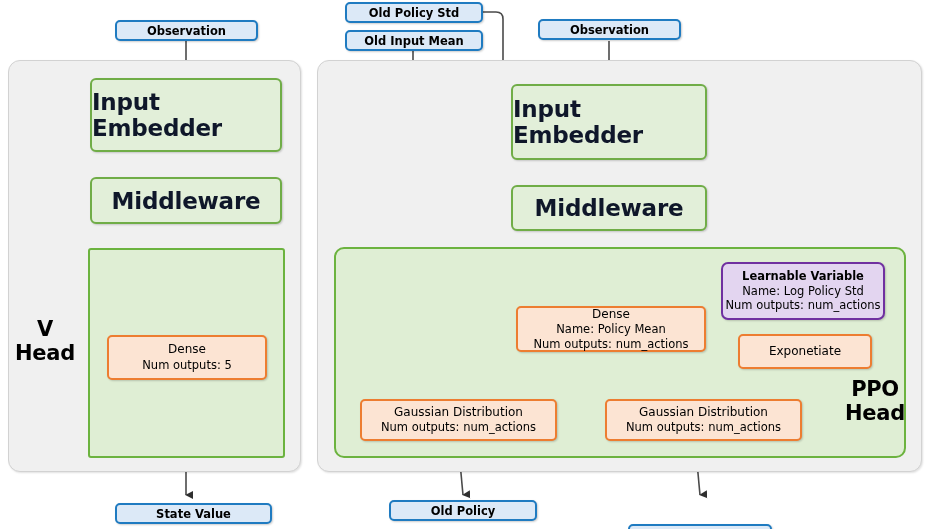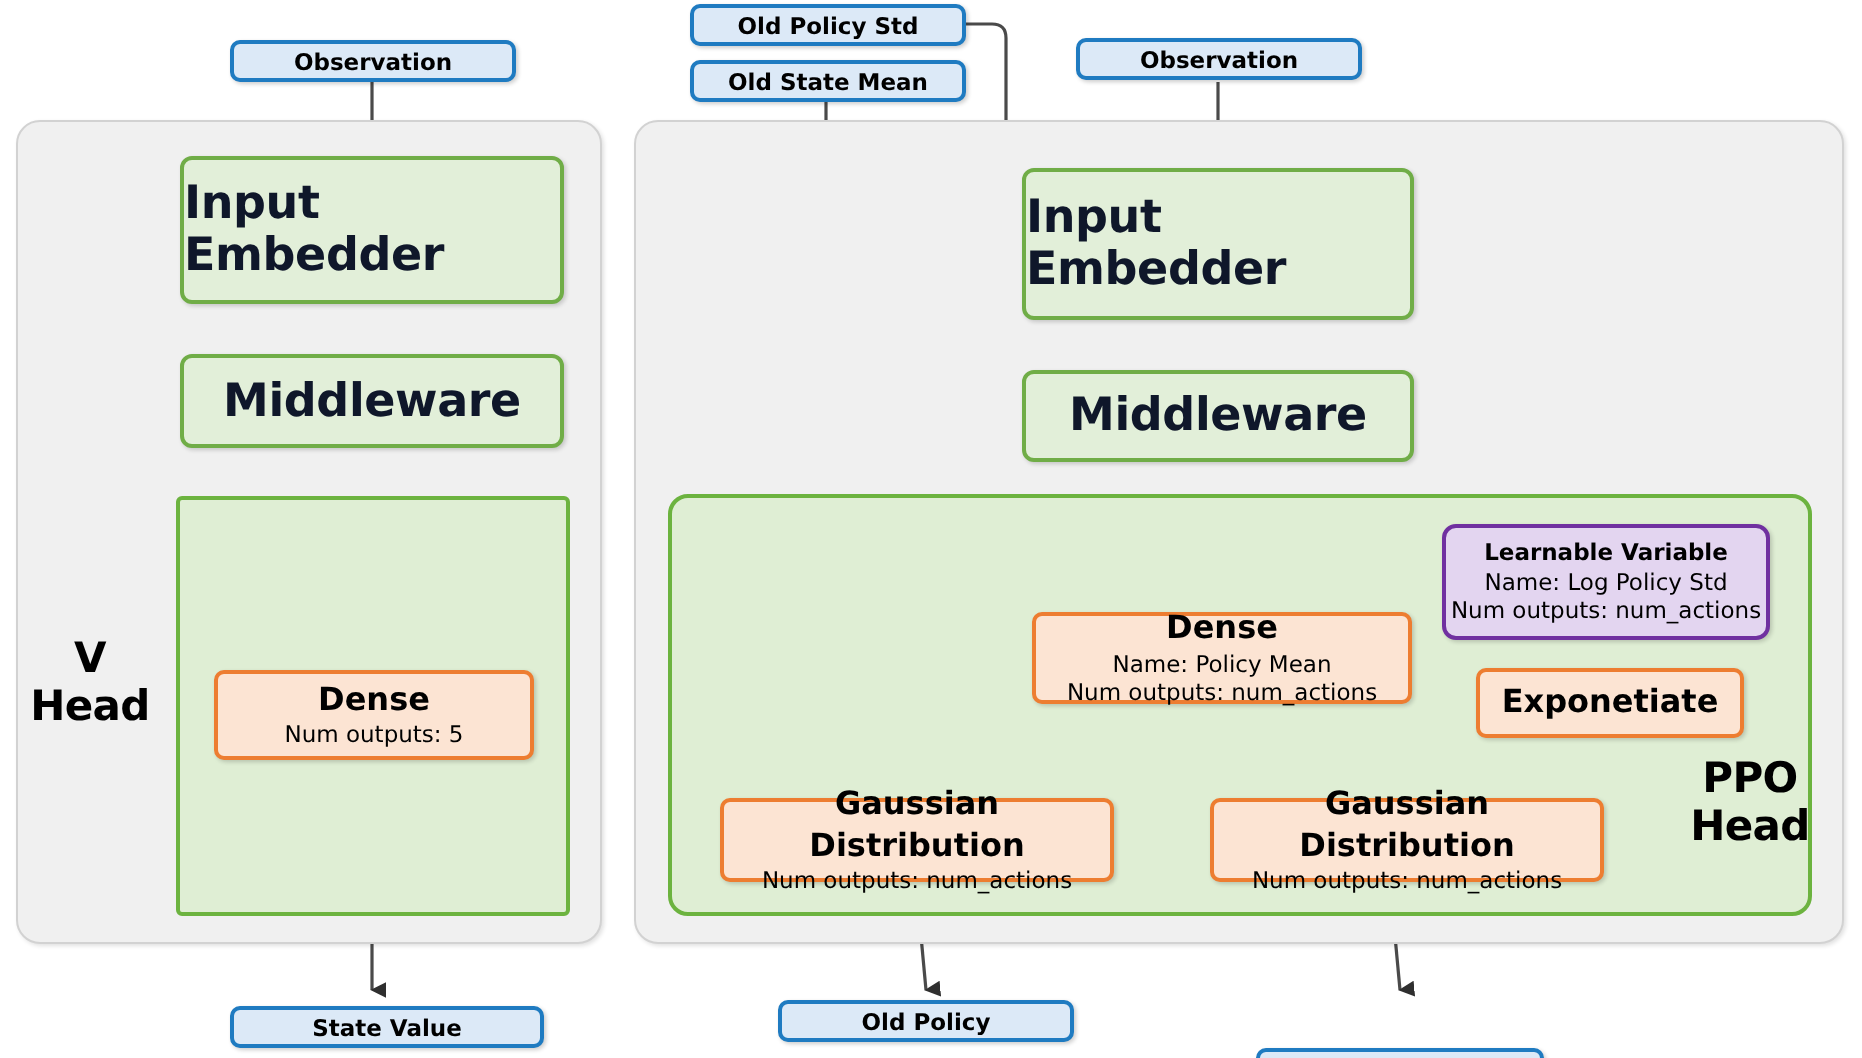--- a/index.html
+++ b/index.html
@@ -56,21 +56,21 @@
     border-radius: 5px;
     display: flex;
     flex-direction: column;
     align-items: center;
     justify-content: center;
     box-shadow: 1px 1px 2px rgba(0,0,0,0.18);
     color: #000000;
     text-align: center;
     line-height: 1.28;
   }
-  .opbox .ttl { font-weight: bold; font-size: 16px; }
+  .opbox .ttl { font-weight: normal; font-size: 12px; }
   .opbox .sub { font-size: 11.5px; }
 
   
   .varbox {
     background: #e3d5f0;
     border: 2px solid #7030a0;
     border-radius: 7px;
     display: flex;
     flex-direction: column;
     align-items: center;
@@ -193,21 +193,21 @@
   <div class="abs caption" style="left:835px; top:378px; width:80px;">
     <div>PPO</div>
     <div>Head</div>
   </div>
 
   <div class="abs iobox" style="left:345px; top:2px; width:138px; height:21px;">
     <span>Old Policy Std</span>
   </div>
 
   <div class="abs iobox" style="left:345px; top:30px; width:138px; height:21px;">
-    <span>Old State Mean</span>
+    <span>Old Input Mean</span>
   </div>
 
   <div class="abs iobox" style="left:538px; top:19px; width:143px; height:21px;">
     <span>Observation</span>
   </div>
 
   <div class="abs modbox" style="left:511px; top:84px; width:196px; height:76px; font-size:23px;">
     <span>Input Embedder</span>
   </div>
 

